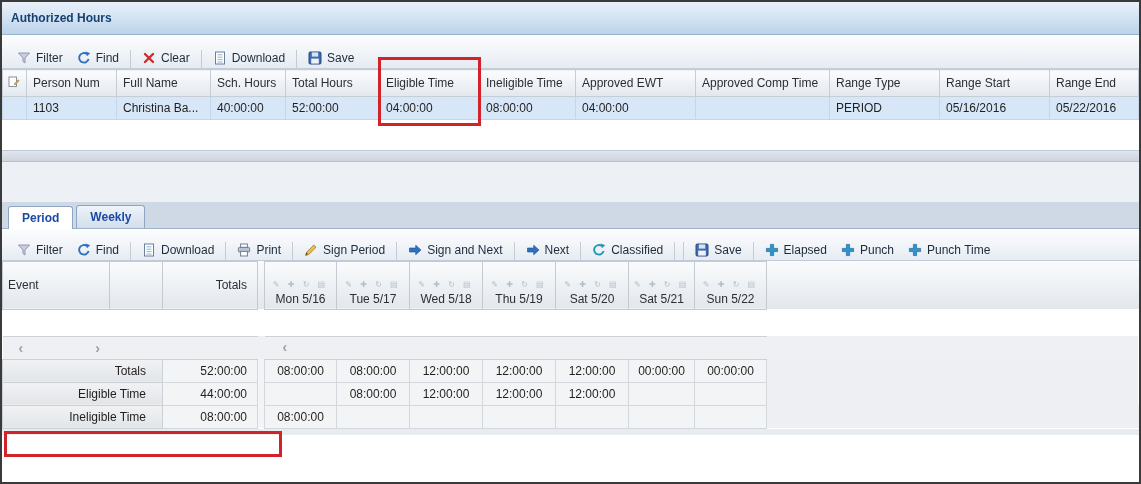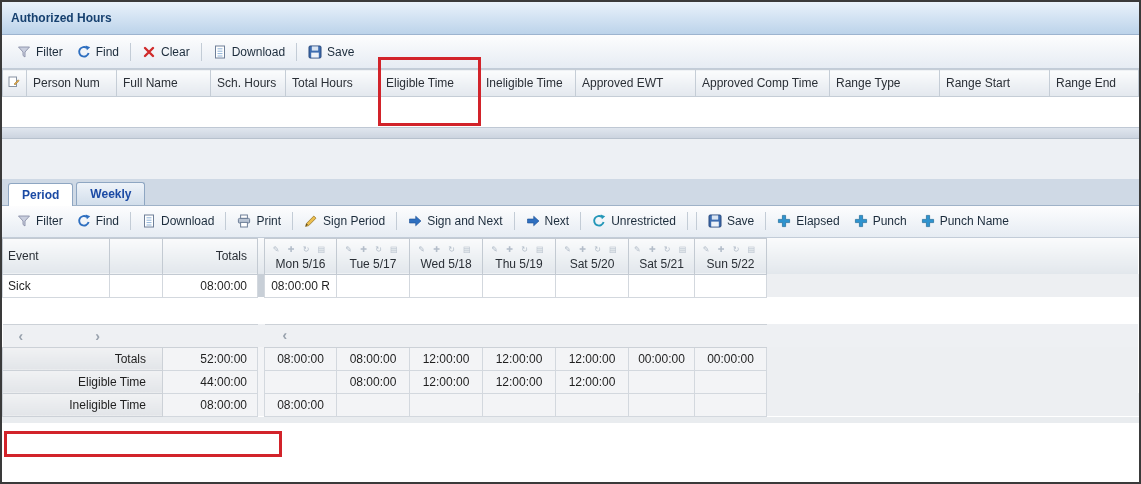--- a/index.html
+++ b/index.html
@@ -6,21 +6,21 @@
   html,body { background:#ffffff; }
   body { font-family:"Liberation Sans", sans-serif; font-size:12px; color:#1f1f1f; }
   .window { position:relative; width:1141px; height:484px; border:2px solid #3a3a3a; background:#ffffff; overflow:hidden; }
 
   
   .titlebar { height:32px; background:linear-gradient(#e9f2fb,#bcd3ea); border-bottom:1px solid #9db4cf;
               display:flex; align-items:center; padding:16px 9px; color:#16406f; font-weight:bold; }
 
   
   .toolbar { height:34px; background:linear-gradient(#fdfdfe,#e6ecf3); border-bottom:1px solid #c2ccd8;
-             display:flex; align-items:center; padding:8px 8px; }
+             display:flex; align-items:flex-end; padding:0 8px; }
   .tb-btn { display:flex; align-items:center; gap:5px; padding:3px 7px; color:#1c2c3c; cursor:default; white-space:nowrap; }
   .tb-sep { width:1px; height:18px; background:#c3ccd6; margin:0 4px; flex:0 0 1px; }
   .ico { display:inline-flex; width:14px; height:14px; }
 
   
   table { border-collapse:collapse; table-layout:fixed; width:100%; }
   .auth-table th { background:linear-gradient(#fbfcfd,#e3e8ee); border:1px solid #c5cdd6; font-weight:normal;
                    text-align:left; padding:2px 6px; height:27px; color:#2a2f36; white-space:nowrap; overflow:hidden; }
   .auth-table td { border:1px solid #dbe2ea; padding:2px 6px; height:23px; white-space:nowrap; overflow:hidden; }
   .auth-table tr.selected td { background:#d8e7f7; border-color:#c2d6ec; }
@@ -34,21 +34,21 @@
 
   
   .tabstrip { height:27px; background:#cfd9e5; display:flex; align-items:flex-end; padding:3px 6px 0 6px; gap:3px;
               border-bottom:1px solid #9fb2c8; }
   .tab { padding:4px 13px 4px 13px; border:1px solid #8ea6c2; border-bottom:none; border-radius:3px 3px 0 0;
          background:linear-gradient(#eef3f9,#d2deeb); color:#1b4aa4; font-weight:bold; cursor:default; }
   .tab.active { background:#ffffff; position:relative; top:1px; }
 
   
   .grid th, .grid td { border:1px solid #d3d8de; white-space:nowrap; overflow:hidden; padding:2px 5px; height:23px; }
-  .grid thead th { background:linear-gradient(#fafbfc,#e2e7ec); border-color:#c3cad2; font-weight:normal; height:36px;
+  .grid thead th { background:linear-gradient(#fafbfc,#e2e7ec); border-color:#c3cad2; font-weight:normal; height:48px;
                    vertical-align:middle; color:#2a2f36; }
   .grid thead th.day-h { vertical-align:bottom; padding-bottom:3px; }
   .dicons { font-size:8px; letter-spacing:3px; color:#b3bdc9; text-align:center; height:15px; line-height:15px; cursor:default; }
   .dlabel { text-align:center; }
   .tot-h { text-align:right; padding-right:10px !important; }
   td.day { text-align:center; }
   td.tot { text-align:right; padding-right:10px; }
   .split { background:#c8cfd7; border:none !important; padding:0 !important; }
   .filler { background:#edeff2; border:none !important; }
   .gaprow td { border:none; background:#fff; height:27px; }
@@ -154,20 +154,34 @@
         <th>Eligible Time</th>
         <th>Ineligible Time</th>
         <th>Approved EWT</th>
         <th>Approved Comp Time</th>
         <th>Range Type</th>
         <th>Range Start</th>
         <th>Range End</th>
       </tr>
     </thead>
     <tbody>
+      <tr class="selected">
+        <td class="iconcol"></td>
+        <td>1103</td>
+        <td>Christina Ba...</td>
+        <td>40:00:00</td>
+        <td>52:00:00</td>
+        <td>04:00:00</td>
+        <td>08:00:00</td>
+        <td>04:00:00</td>
+        <td></td>
+        <td>PERIOD</td>
+        <td>05/16/2016</td>
+        <td>05/22/2016</td>
+      </tr>
       <tr class="empty-row">
         <td colspan="12"></td>
       </tr>
     </tbody>
   </table>
 
   <div class="spacer-a"></div>
   <div class="spacer-b"></div>
   <div class="spacer-c"></div>
 
@@ -244,21 +258,21 @@
       <span>Next</span>
     </div>
     <div class="tb-sep"></div>
     <div class="tb-btn">
       <span class="ico">
           <svg width="14" height="14" viewBox="0 0 14 14">
             <path d="M11.6 8.1A4.8 4.8 0 1 1 10 3.1" fill="none" stroke="#2397b8" stroke-width="1.9"></path>
             <path d="M8.7.4l4.5 1.8-3.3 3z" fill="#2397b8"></path>
           </svg>
         </span>
-      <span>Unrestricted</span>
+      <span>Classified</span>
     </div>
     <div class="tb-sep"></div>
     <div class="tb-sep"></div>
     <div class="tb-btn">
       <span class="ico">
           <svg width="14" height="14" viewBox="0 0 14 14">
             <rect x="1" y="1" width="12" height="12" rx="1.2" fill="#3c6cb0" stroke="#28487c"></rect>
             <rect x="3.8" y="1.4" width="6.4" height="4.2" fill="#d9e4f2"></rect>
             <rect x="3.2" y="7.6" width="7.6" height="5" fill="#eef2f8"></rect>
           </svg>
@@ -281,21 +295,21 @@
           </svg>
         </span>
       <span>Punch</span>
     </div>
     <div class="tb-btn">
       <span class="ico">
           <svg width="14" height="14" viewBox="0 0 14 14">
             <path d="M5.4 1.4h3.2v4h4v3.2h-4v4H5.4v-4h-4V5.4h4z" fill="#2e93cf" stroke="#1e6a98" stroke-width=".7"></path>
           </svg>
         </span>
-      <span>Punch Name</span>
+      <span>Punch Time</span>
     </div>
   </div>
 
   <table class="grid">
     <colgroup>
       <col style="width:107px">
         <col style="width:53px">
         <col style="width:95px">
         <col style="width:7px">
       <col style="width:72px">
@@ -338,34 +352,20 @@
           <div class="dlabel">Sat 5/21</div>
         </th>
         <th class="day-h">
           <div class="dicons">✎ ✚ ↻ ▤</div>
           <div class="dlabel">Sun 5/22</div>
         </th>
         <th class="filler"></th>
       </tr>
     </thead>
     <tbody>
-      <tr>
-        <td>Sick</td>
-        <td></td>
-        <td class="tot">08:00:00</td>
-        <td class="split"></td>
-        <td class="day">08:00:00 R</td>
-        <td class="day"></td>
-        <td class="day"></td>
-        <td class="day"></td>
-        <td class="day"></td>
-        <td class="day"></td>
-        <td class="day"></td>
-        <td class="filler"></td>
-      </tr>
       <tr class="gaprow">
         <td colspan="3"></td>
         <td class="split"></td>
         <td colspan="7"></td>
         <td class="filler"></td>
       </tr>
       <tr class="pager-row">
         <td colspan="2">
           <div class="pager-left">
             <span class="pager">‹</span>

